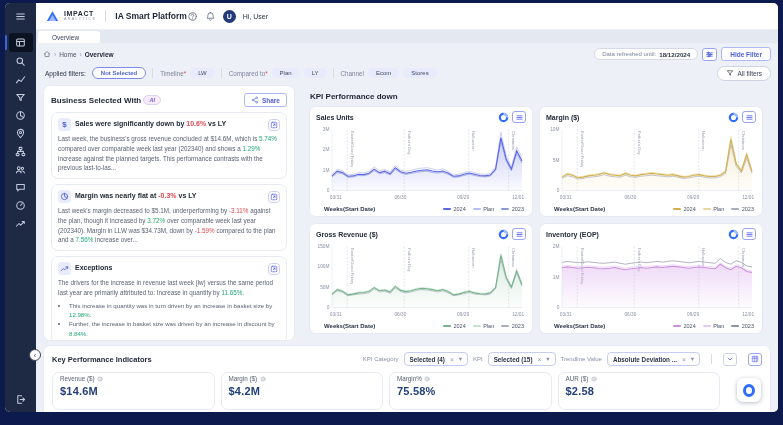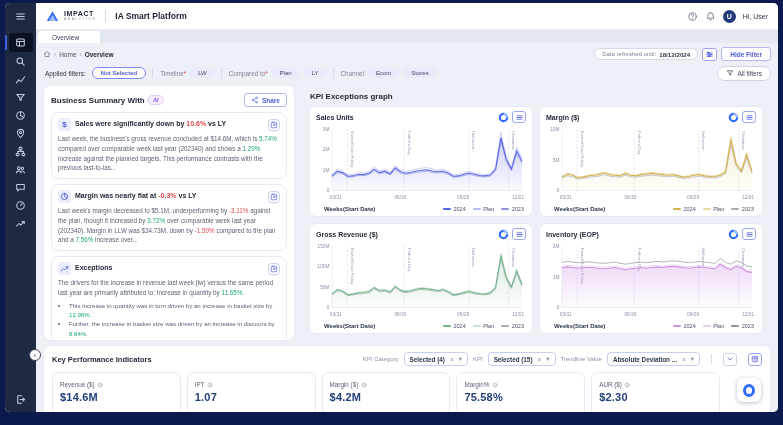--- a/index.html
+++ b/index.html
@@ -9,21 +9,21 @@
   
   .sidebar{width:31px;background:#1e2a44;display:flex;flex-direction:column;align-items:center;padding:5px 0 4px;gap:1px;flex:none}
   .sb-btn{width:22px;height:17px;display:flex;align-items:center;justify-content:center;background:none;border:none;color:#c3cadb;padding:0;cursor:pointer}
   .sb-btn svg{width:11px;height:11px}
   .sb-btn.hamburger{margin-bottom:7px}
   .sb-btn.active{background:#0b1222;border-radius:3px;position:relative;width:24px;height:19px}
   .sb-btn.active::before{content:"";position:absolute;left:-4.5px;top:2px;width:2.5px;height:15px;background:#3e63dd;border-radius:2px}
   .sb-btn.logout{margin-top:auto}
   
   .main{flex:1;display:flex;flex-direction:column;min-width:0}
-  .topbar{height:26px;background:#fff;display:flex;align-items:center;justify-content:space-between;padding:0 10px;border-bottom:1px solid #edeff5;flex:none}
+  .topbar{height:26px;background:#fff;display:flex;align-items:center;padding:0 10px;border-bottom:1px solid #edeff5;flex:none}
   .brand{display:flex;align-items:center;gap:5px}
   .brand-text{display:flex;flex-direction:column;line-height:1.1}
   .brand-top{font-size:7px;font-weight:bold;color:#232b3a;letter-spacing:.6px}
   .brand-sub{font-size:3.6px;color:#8a91a5;letter-spacing:1.4px}
   .vdiv{width:1px;height:12px;background:#d8dce6;margin:0 4px}
   .app-title{font-size:8.5px;font-weight:bold;color:#1d2433}
   .top-right{display:flex;align-items:center;gap:7px}
   .top-ic{color:#6d7588;width:11px;height:11px;display:flex}
   .top-ic svg{width:11px;height:11px}
   .avatar{width:13px;height:13px;border-radius:50%;background:#223a7a;color:#fff;font-size:7px;font-weight:bold;display:flex;align-items:center;justify-content:center}
@@ -101,21 +101,21 @@
   .kpi-head h3{font-size:7.5px;margin-right:auto}
   #kpi-controls{display:flex;align-items:center;gap:5px}
   .ctl-label{font-size:6px;color:#8a91a5;white-space:nowrap}
   .select{display:flex;align-items:center;gap:5px;border:1px solid #c6cdf2;border-radius:4px;background:#fff;padding:2px 5px;font-size:6.3px;font-weight:bold;color:#2b3445;cursor:pointer;white-space:nowrap}
   .select .x,.select .v{color:#8a91a5;font-size:6.5px;font-weight:normal}
   .hd-div{width:1px;height:10px;background:#d8dce6}
   .mini-btn{width:14px;height:13px;border:1px solid #cdd3e8;border-radius:3px;background:#fff;color:#5b67e8;display:flex;align-items:center;justify-content:center;font-size:6px;padding:0;cursor:pointer}
   .mini-btn svg{width:8px;height:8px}
   .mini-btn.grid{border-color:#9aa5f0}
   #kpi-cards{display:flex;gap:6px;margin-top:6px;padding-right:42px}
-  .kpi-card{flex:1;border:1px solid #e7eaf2;border-radius:7px;padding:8px 7px 12px;background:#fff;min-width:0}
+  .kpi-card{flex:1;border:1px solid #e7eaf2;border-radius:7px;padding:2px 7px 12px;background:#fff;min-width:0}
   .kpi-label{font-size:6.3px;color:#5a6275;display:flex;gap:2.5px;align-items:center;white-space:nowrap}
   .kpi-label svg{width:6px;height:6px;color:#9aa1b4}
   .kpi-value{font-size:11px;font-weight:bold;color:#24407a;margin-top:3px;letter-spacing:.2px}
   .chat-fab{position:absolute;right:9px;top:32px;width:24px;height:24px;background:#fff;border-radius:6px;box-shadow:0 1px 4px rgba(20,30,80,.3);display:flex;align-items:center;justify-content:center;border:none;cursor:pointer}
   .chat-ring{width:13px;height:13px;border-radius:50%;border:3.2px solid #2f6bff;box-sizing:border-box;background:#fff}
   .collapse-fab{position:absolute;left:24px;top:346px;width:12px;height:12px;border-radius:50%;background:#fff;border:1px solid #3c4257;color:#3c4257;font-size:7px;line-height:1;display:flex;align-items:center;justify-content:center;z-index:6;padding:0;cursor:pointer}
 </style>
 </head>
 <body>
 
@@ -290,21 +290,21 @@
           <button class="btn gray">
               <svg viewBox="0 0 16 16" fill="none" stroke="currentColor" stroke-width="1.4" stroke-linejoin="round">
                 <path d="M2.5 3.5h11L9 8.5v4l-2-1.2V8.5z"></path>
               </svg>
               <span>All filters</span>
             </button>
         </div>
         <div class="panels">
           <section class="panel summary">
             <div class="panel-head">
-              <h3><span>Business Summary With</span> <span class="ai-badge">AI</span></h3>
+              <h3><span>Business Selected With</span> <span class="ai-badge">AI</span></h3>
               <button class="btn" style="padding:2px 6px">
                   <svg viewBox="0 0 16 16" fill="none" stroke="currentColor" stroke-width="1.3">
                     <circle cx="11.5" cy="3.5" r="1.7"></circle>
                     <circle cx="4" cy="8" r="1.7"></circle>
                     <circle cx="11.5" cy="12.5" r="1.7"></circle>
                     <path d="M5.6 7.2l4.3-2.8M5.6 8.8l4.3 2.8"></path>
                   </svg>
                   <span>Share</span>
                 </button>
             </div>
@@ -357,21 +357,21 @@
                   </div>
                   <p class="scard-body"><span>The drivers for the increase in revenue last week (lw) versus the same period last year are primarily attributed to: Increase in quantity by </span><span class="c-green">11.65%</span><span>.</span></p>
                   <ul>
                     <li><span>This increase in quantity was in turn driven by an increase in basket size by </span><span class="c-green">12.98%</span><span>.</span></li>
                     <li><span>Further, the increase in basket size was driven by an increase in discount by </span><span class="c-green">8.84%</span><span>.</span></li>
                   </ul>
                 </div>
               </div>
           </section>
           <section class="graphs">
-            <h3>KPI Exceptions graph</h3>
+            <h3>KPI Performance down</h3>
             <div id="charts-grid">
                 <div class="chart-card">
                   <div class="chart-head">
                     <span class="chart-title">Sales Units</span>
                     <div class="chart-btns">
                       <button class="chart-btn">
                         <svg viewBox="0 0 12 12">
                           <circle cx="6" cy="6" r="4" fill="none" stroke="#2f6bff" stroke-width="2.4"></circle>
                           <path d="M6 2a4 4 0 0 1 4 4" fill="none" stroke="#9ec0ff" stroke-width="2.4"></path>
                         </svg>
@@ -679,32 +679,20 @@
                     <svg viewBox="0 0 16 16" fill="none" stroke="currentColor" stroke-width="1.5" stroke-linecap="round" stroke-linejoin="round" style="width: 6px; height: 6px;">
                       <circle cx="8" cy="8" r="5.5"></circle>
                       <path d="M8 7.2V11M8 5v.3"></path>
                     </svg>
                   </span>
                 </div>
                 <div class="kpi-value">$14.6M</div>
               </div>
               <div class="kpi-card">
                 <div class="kpi-label">
-                  <span>IPT</span>
-                  <span style="display: flex;">
-                    <svg viewBox="0 0 16 16" fill="none" stroke="currentColor" stroke-width="1.5" stroke-linecap="round" stroke-linejoin="round" style="width: 6px; height: 6px;">
-                      <circle cx="8" cy="8" r="5.5"></circle>
-                      <path d="M8 7.2V11M8 5v.3"></path>
-                    </svg>
-                  </span>
-                </div>
-                <div class="kpi-value">1.07</div>
-              </div>
-              <div class="kpi-card">
-                <div class="kpi-label">
                   <span>Margin ($)</span>
                   <span style="display: flex;">
                     <svg viewBox="0 0 16 16" fill="none" stroke="currentColor" stroke-width="1.5" stroke-linecap="round" stroke-linejoin="round" style="width: 6px; height: 6px;">
                       <circle cx="8" cy="8" r="5.5"></circle>
                       <path d="M8 7.2V11M8 5v.3"></path>
                     </svg>
                   </span>
                 </div>
                 <div class="kpi-value">$4.2M</div>
               </div>
@@ -723,21 +711,21 @@
               <div class="kpi-card">
                 <div class="kpi-label">
                   <span>AUR ($)</span>
                   <span style="display: flex;">
                     <svg viewBox="0 0 16 16" fill="none" stroke="currentColor" stroke-width="1.5" stroke-linecap="round" stroke-linejoin="round" style="width: 6px; height: 6px;">
                       <circle cx="8" cy="8" r="5.5"></circle>
                       <path d="M8 7.2V11M8 5v.3"></path>
                     </svg>
                   </span>
                 </div>
-                <div class="kpi-value">$2.30</div>
+                <div class="kpi-value">$2.58</div>
               </div>
             </div>
           <button class="chat-fab">
               <span class="chat-ring"></span>
             </button>
         </section>
       </div>
     </div>
     <button class="collapse-fab">‹</button>
   </div>

